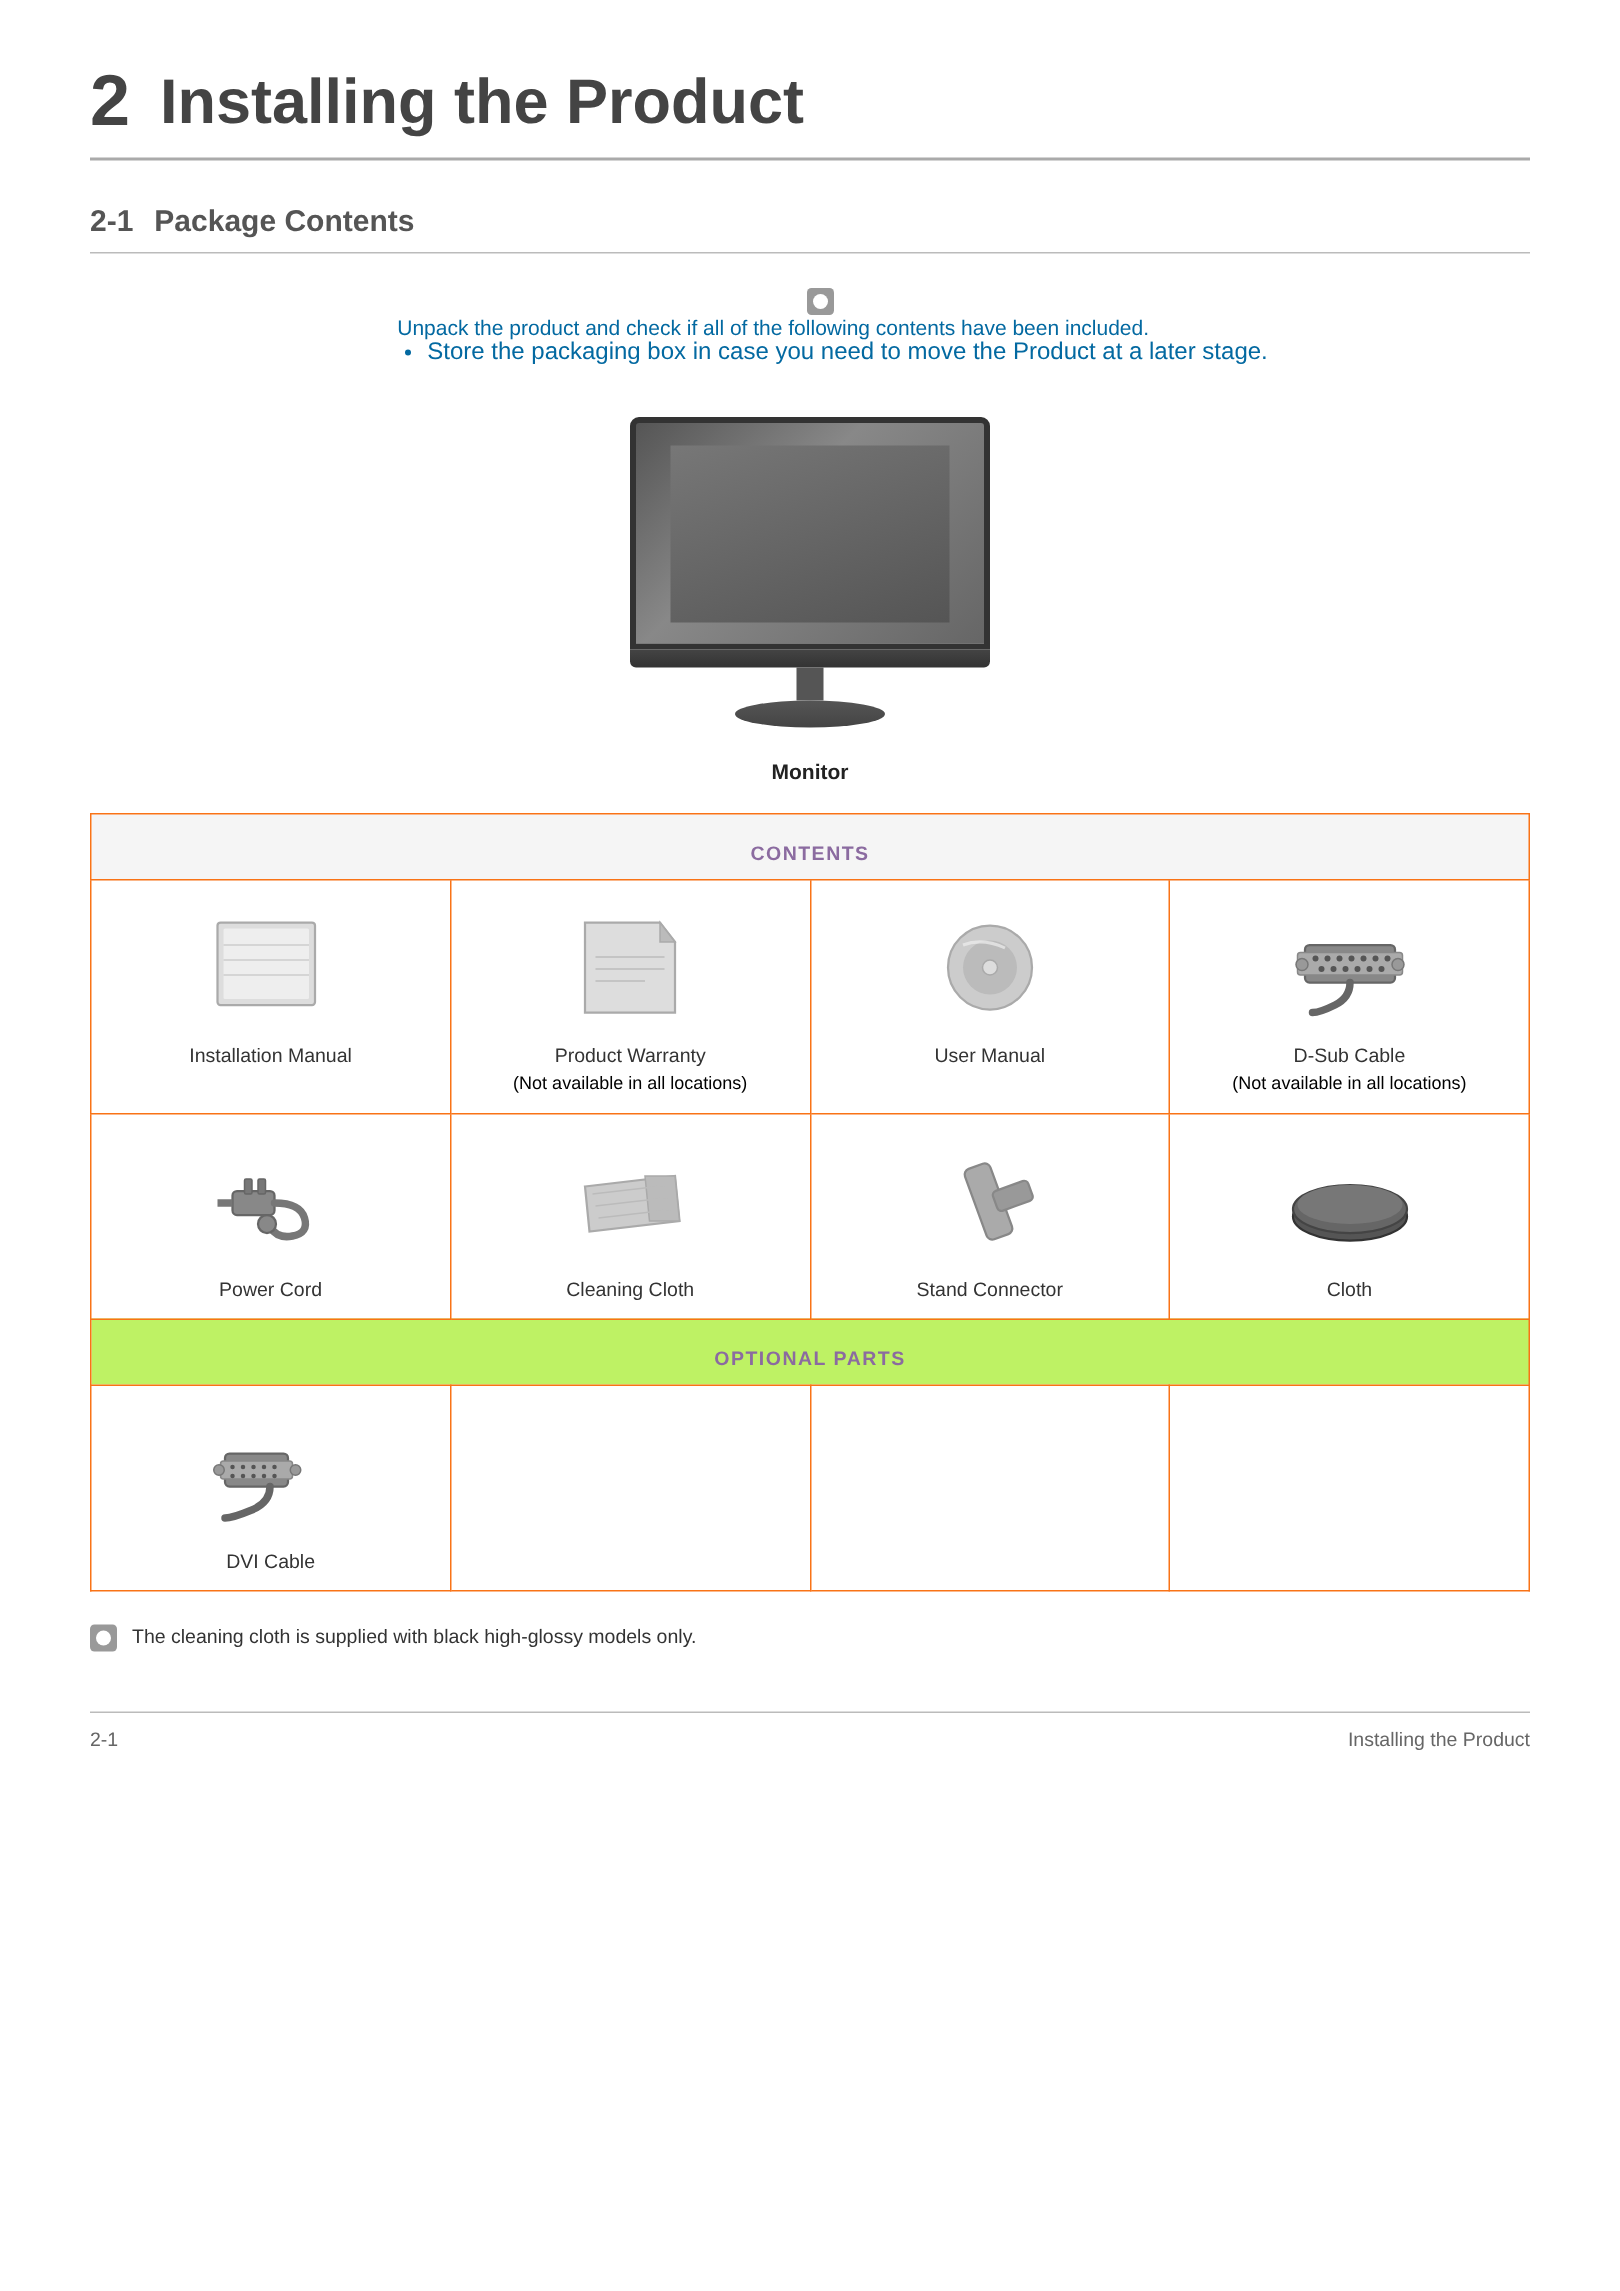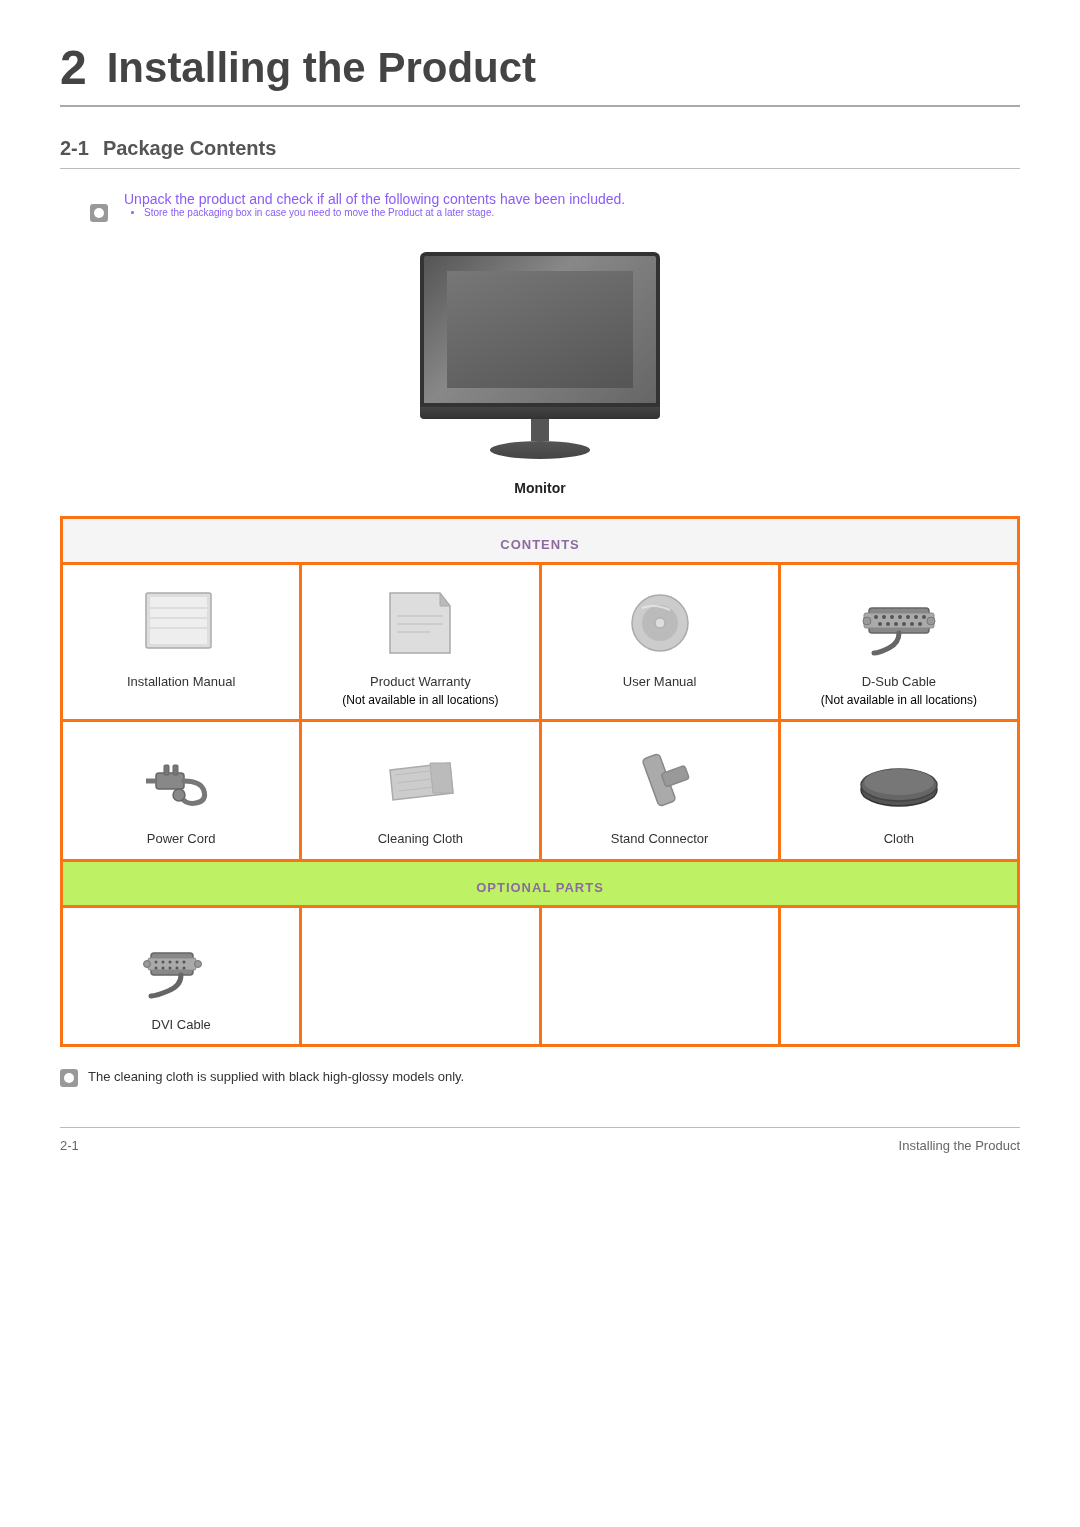--- a/index.html
+++ b/index.html
@@ -77,36 +77,37 @@
       top: 4px;
       left: 4px;
     }
 
     .bullet-list {
       margin-left: 30px;
       margin-bottom: 30px;
     }
     .bullet-item {
       display: flex;
-      align-items: flex-end;
+      align-items: center;
       margin-bottom: 6px;
       font-size: 14px;
-      color: #8b5cf6;
+      color: #0369a1;
+      flex-direction: column;
     }
     .bullet-item .icon-wrap {
       margin-right: 8px;
       margin-top: 1px;
     }
     .bullet-item ul {
       margin-left: 20px;
       list-style: disc;
     }
     .bullet-item ul li {
       margin-bottom: 4px;
-      font-size: 10px;
+      font-size: 16px;
     }
 
     
     .monitor-section {
       display: flex;
       flex-direction: column;
       align-items: center;
       margin-bottom: 20px;
       gap: 20px;
     }
@@ -173,21 +174,21 @@
       background: #f5f5f5;
       text-align: center;
       padding: 10px;
       font-size: 13px;
       font-weight: bold;
       color: #8B6BA0;
       letter-spacing: 1px;
       border-bottom: 1px solid #ccc;
     }
     .contents-table td {
-      border: 3px solid #f97316;
+      border: 1px solid #f97316;
       padding: 18px 10px 10px 10px;
       text-align: center;
       vertical-align: top;
       width: 25%;
     }
     .contents-table .item-icon {
       height: 80px;
       display: flex;
       align-items: center;
       justify-content: center;

